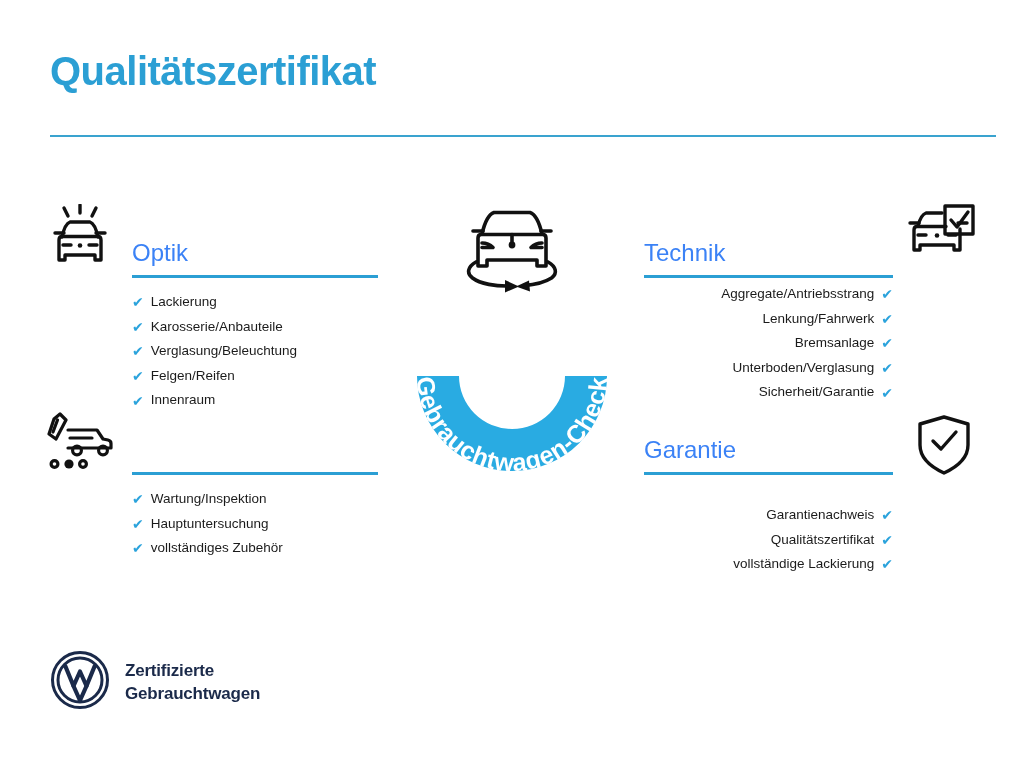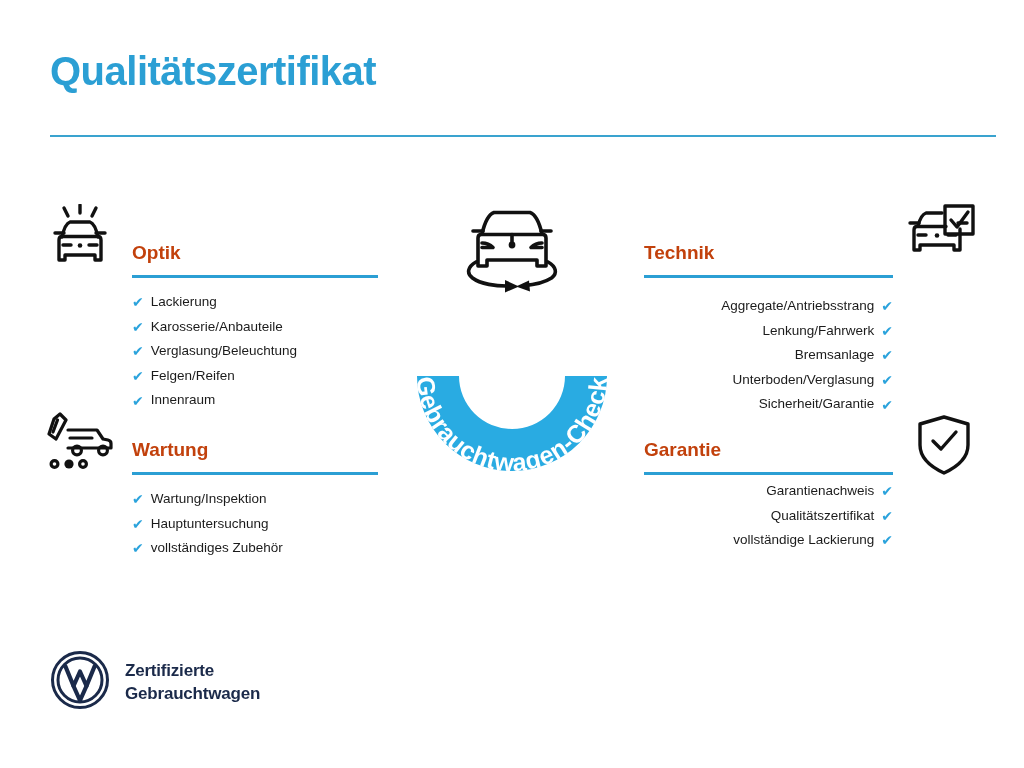--- a/index.html
+++ b/index.html
@@ -40,23 +40,23 @@
 
   
   .block {
     position: absolute;
   }
   .block-head {
     position: relative;
     height: 38px;
   }
   .block-title {
-    font-size: 19px;
-    font-weight: bold;
-    color: #c2410c;
+    font-size: 24px;
+    font-weight: normal;
+    color: #3b82f6;
     line-height: 26px;
     white-space: nowrap;
   }
   .block-rule {
     position: absolute;
     left: 0;
     right: 0;
     bottom: 0;
     height: 3px;
     background: #2b9fd4;
@@ -90,22 +90,22 @@
   .block.right .block-list li { justify-content: flex-end; }
   .block.right .check { margin-left: 7px; }
 
   #block-optik    { left: 132px; top: 240px;  width: 246px; }
   #block-wartung  { left: 132px; top: 437px;  width: 246px; }
   #block-technik  { left: 644px; top: 240px;  width: 249px; }
   #block-garantie { left: 644px; top: 437px;  width: 249px; }
 
   #block-optik .block-list    { margin-top: 12px; }
   #block-wartung .block-list  { margin-top: 12px; }
-  #block-technik .block-list  { margin-top: 16px; }
-  #block-garantie .block-list { margin-top: 4px; }
+  #block-technik .block-list  { margin-top: 4px; }
+  #block-garantie .block-list { margin-top: 28px; }
 
   
   .sec-icon {
     position: absolute;
     color: #111111;
   }
   #icon-optik    { left: 46px;  top: 204px; }
   #icon-wartung  { left: 46px;  top: 412px; }
   #icon-technik  { left: 906px; top: 204px; }
   #icon-garantie { left: 916px; top: 414px; }
@@ -278,21 +278,20 @@
       </li>
     <li>
         <span class="check">✔</span>
         <span>Innenraum</span>
       </li>
   </ul>
 </div>
 
 <div class="block left" id="block-wartung">
   <div class="block-head">
-    <div class="block-title">Wartung</div>
     <div class="block-rule"></div>
   </div>
   <ul class="block-list">
     <li>
         <span class="check">✔</span>
         <span>Wartung/Inspektion</span>
       </li>
     <li>
         <span class="check">✔</span>
         <span>Hauptuntersuchung</span>

